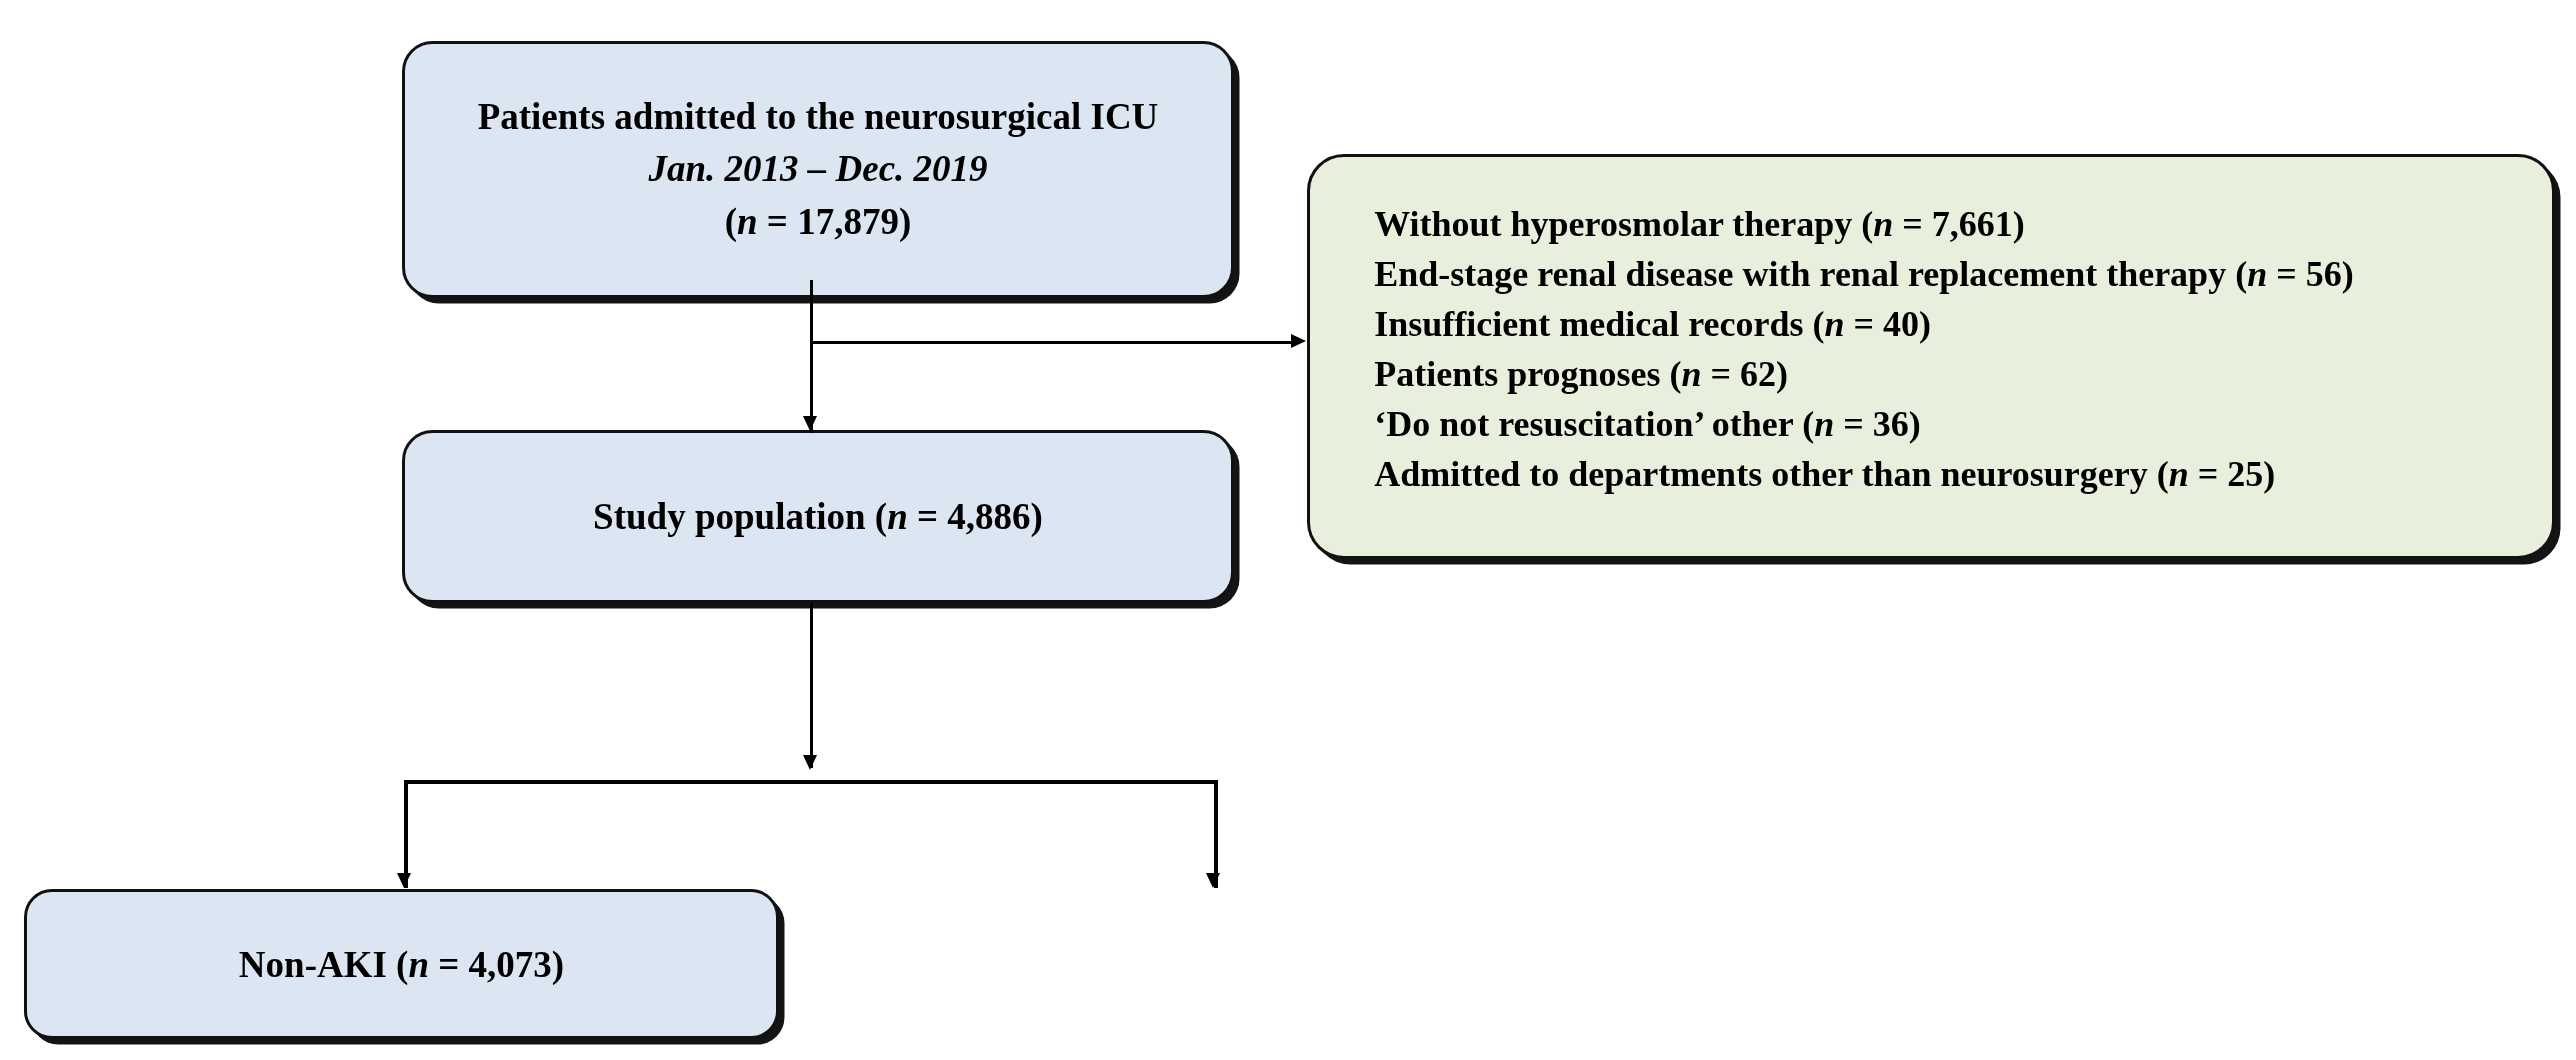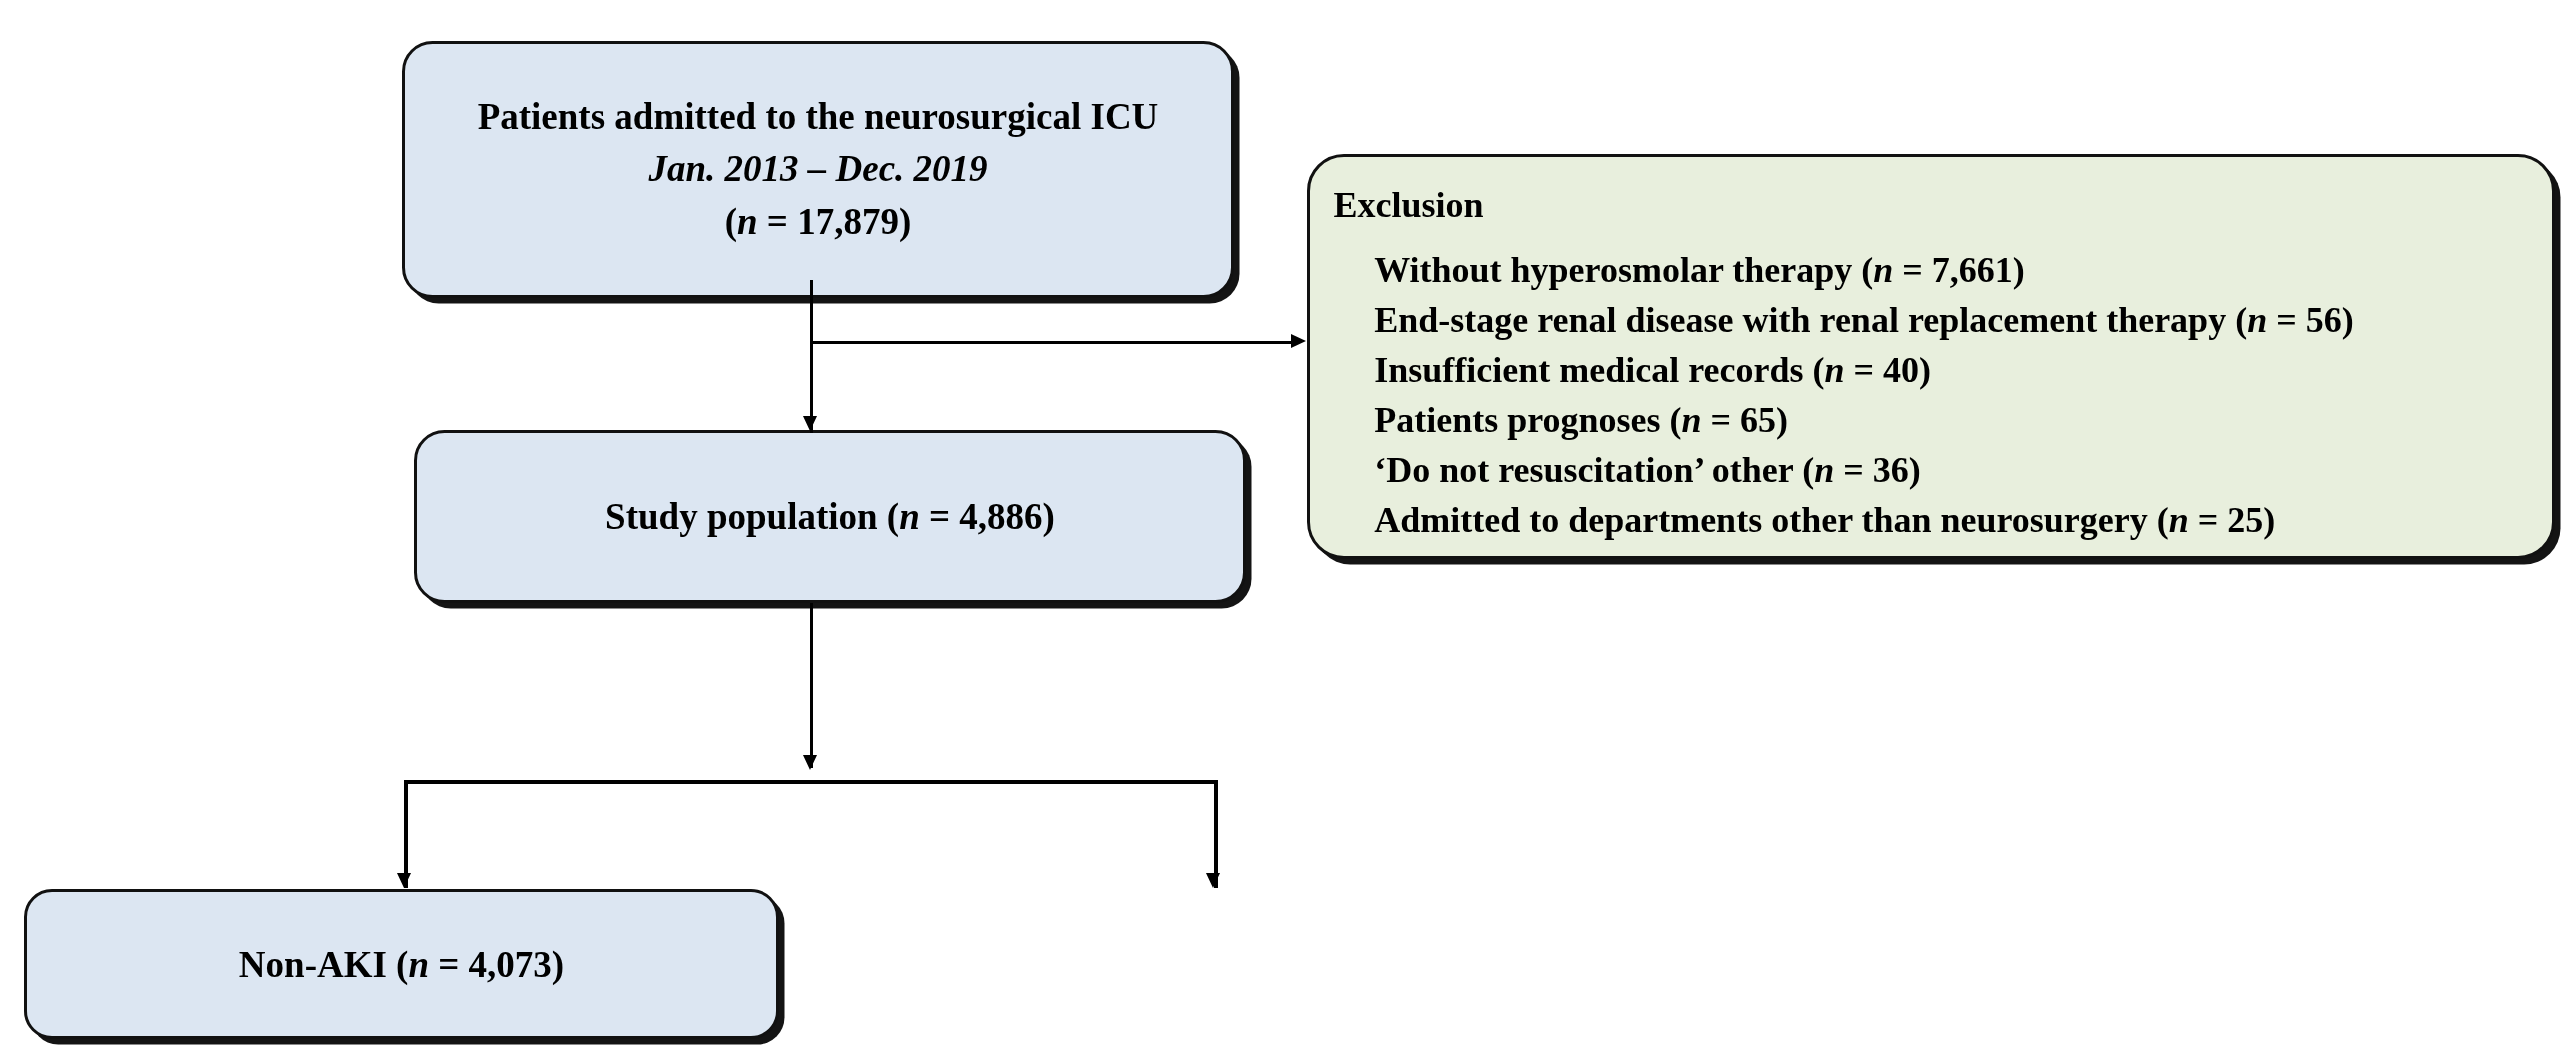--- a/index.html
+++ b/index.html
@@ -69,21 +69,20 @@
     font-size:36px;
     font-weight:bold;
     line-height:1.39;
     white-space:nowrap;
   }
 
   
   #box-study{
     left:402px; top:430px; width:832px; height:173px;
     border-radius:30.5px;
-    margin-left:12px;
   }
   #box-study .inner{ font-size:37px; }
 
   
   #box-nonaki{
     left:24px; top:889px; width:755px; height:150px;
     border-radius:28px;
   }
   #box-aki{
     left:866px; top:889px; width:731px; height:150px;
@@ -140,26 +139,25 @@
 
   <div class="node blue" id="box-enrolled">
     <div class="inner">
       <div>Patients admitted to the neurosurgical ICU</div>
       <div class="line2">Jan. 2013 – Dec. 2019</div>
       <div><span>(</span><span class="it">n</span><span> = 17,879)</span></div>
     </div>
   </div>
 
   <div class="node green" id="box-exclusion">
-    <div class="ex-title">Exclusion</div>
     <ul>
       <li><span>Without hyperosmolar therapy (</span><span class="it">n</span><span> = 7,661)</span></li>
       <li><span>End-stage renal disease with renal replacement therapy  (</span><span class="it">n</span><span> = 56)</span></li>
       <li><span>Insufficient medical records (</span><span class="it">n</span><span> = 40)</span></li>
-      <li><span>Patients prognoses (</span><span class="it">n</span><span> = 65)</span></li>
+      <li><span>Patients prognoses (</span><span class="it">n</span><span> = 62)</span></li>
       <li><span>‘Do not resuscitation’ other (</span><span class="it">n</span><span> = 36)</span></li>
       <li><span>Admitted to departments other than neurosurgery (</span><span class="it">n</span><span> = 25)</span></li>
     </ul>
   </div>
 
   <div class="node blue" id="box-study">
     <div class="inner"><span>Study population (</span><span class="it">n</span><span>  = 4,886)</span></div>
   </div>
 
   <div class="node blue" id="box-nonaki">

